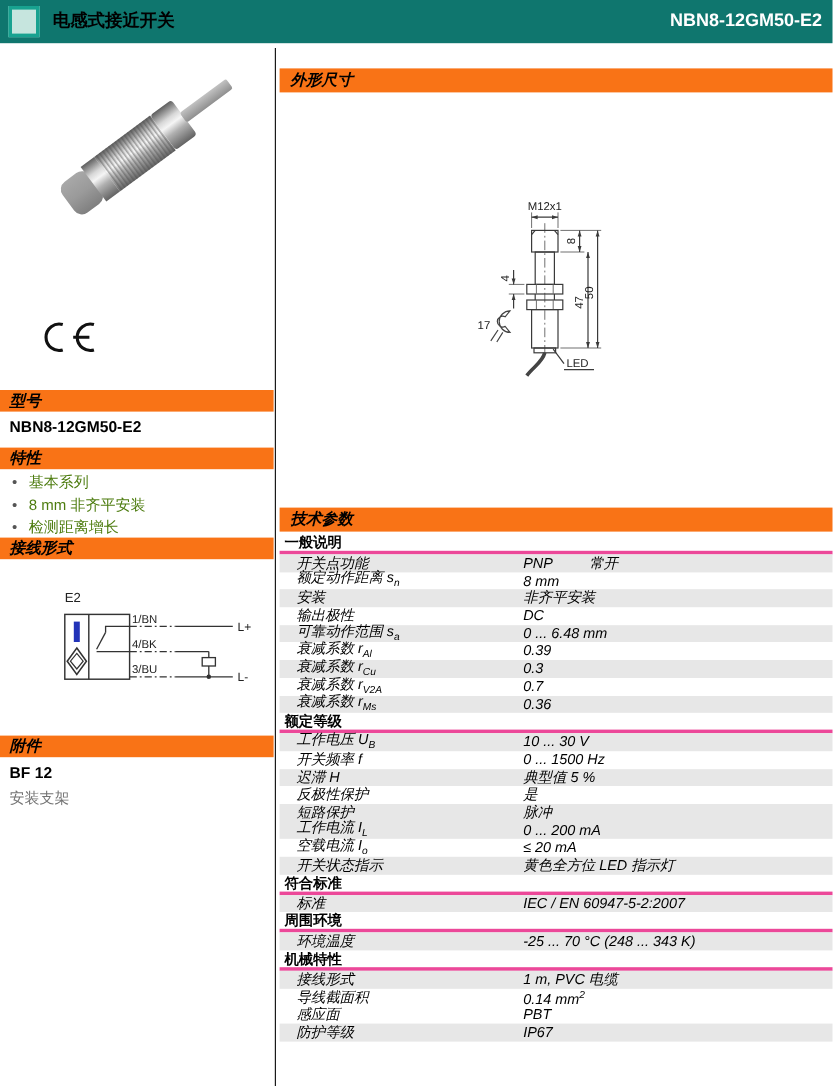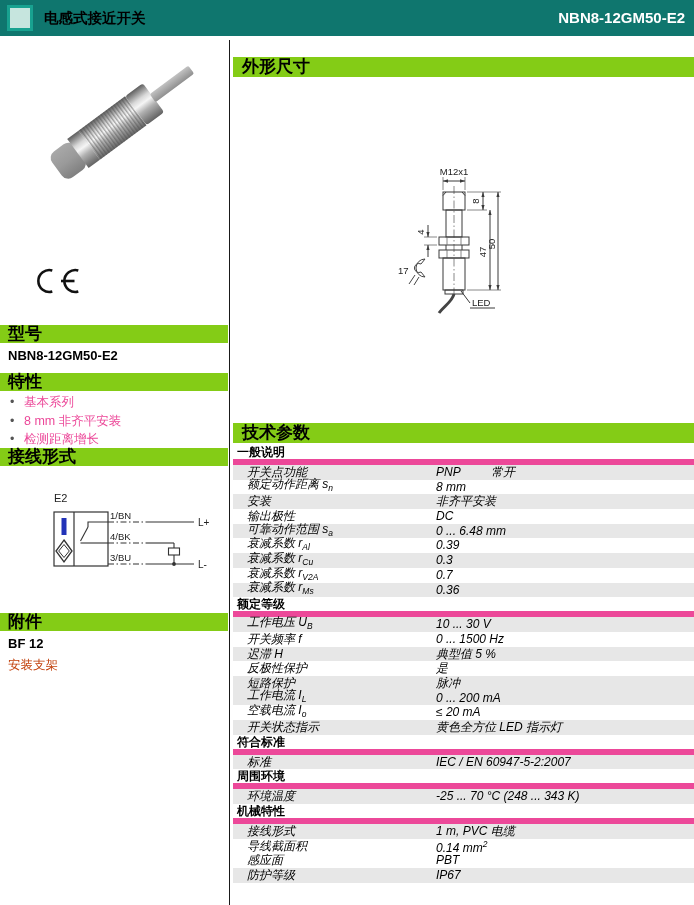--- a/index.html
+++ b/index.html
@@ -8,38 +8,38 @@
   
   .hdr{position:absolute;left:0;top:0;width:694px;height:36px;background:#0f766e;}
   .hdr-icon{position:absolute;left:7px;top:5px;width:20px;height:20px;
             border:3px solid #18a290;background:#c6e5de;}
   .hdr-title{position:absolute;left:44px;top:0;line-height:36px;font-size:14.5px;font-weight:bold;}
   .hdr-model{position:absolute;right:9px;top:0;line-height:36px;font-size:15px;font-weight:bold;color:#fff;}
   
   .vdivider{position:absolute;left:229px;top:40px;width:1px;height:865px;background:#1a1a1a;}
   .left{position:absolute;left:0;top:36px;width:229px;height:869px;}
   .right{position:absolute;left:233px;top:40px;width:461px;height:865px;}
-  .bar{background:#84cc16;font-weight:bold;font-size:17px;}
+  .bar{background:#f97316;font-weight:bold;font-size:13px;font-style:italic;}
   .left .bar{position:absolute;left:0;width:228px;height:18px;line-height:18px;padding-left:8px;box-sizing:border-box;}
   .right .bar{position:absolute;left:0;width:461px;height:20px;line-height:20px;padding-left:9px;box-sizing:border-box;}
   
   .photo{position:absolute;left:8px;top:24px;}
   .ce{position:absolute;left:32px;top:230px;}
   .model-val{position:absolute;left:8px;top:312px;font-size:13px;font-weight:bold;}
   .feat-list{position:absolute;left:8px;top:357px;margin:0;padding:0;list-style:none;}
-  .feat-list li{font-size:12.5px;line-height:18.5px;padding-left:16px;position:relative;color:#ec4899;}
+  .feat-list li{font-size:12.5px;line-height:18.5px;padding-left:16px;position:relative;color:#4d7c0f;}
   .feat-list li::before{content:"•";position:absolute;left:2px;color:#555;}
   .wiring{position:absolute;left:46px;top:452px;}
   .acc-model{position:absolute;left:8px;top:600px;font-size:13px;font-weight:bold;}
-  .acc-desc{position:absolute;left:8px;top:621px;font-size:12.5px;color:#c2410c;}
+  .acc-desc{position:absolute;left:8px;top:621px;font-size:12.5px;color:#737373;}
   
   .dimsvg{position:absolute;left:155px;top:120px;}
   .spec-table{position:absolute;left:0;top:405px;width:461px;}
   .sgroup{height:14px;line-height:14px;font-size:12px;font-weight:bold;padding-left:4px;
-          border-bottom:6px solid #ec4899;}
+          border-bottom:3px solid #ec4899;}
   .srow{height:14.7px;line-height:14.7px;font-size:12px;display:flex;align-items:center;font-style:italic;}
   .srow.shade{background:#e7e7e7;}
   .slbl{width:173px;padding-left:14px;white-space:nowrap;overflow:hidden;}
   .sval{white-space:nowrap;min-width:55px;margin-left:16px;}
   .sval2{margin-left:0px;white-space:nowrap;}
   sub{font-size:8.5px;} sup{font-size:8.5px;}
   
   svg text{font-family:"Liberation Sans","DejaVu Sans",sans-serif;}
   .dline{stroke:#3a3a3a;stroke-width:1;fill:none;}
   .dthin{stroke:#6a6a6a;stroke-width:0.8;fill:none;}

